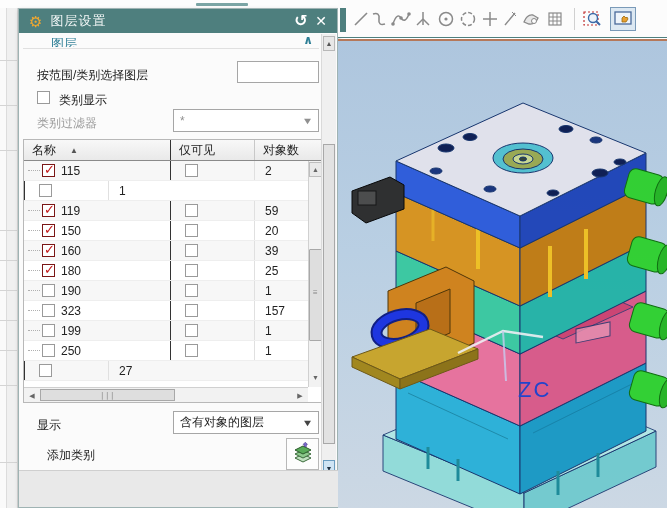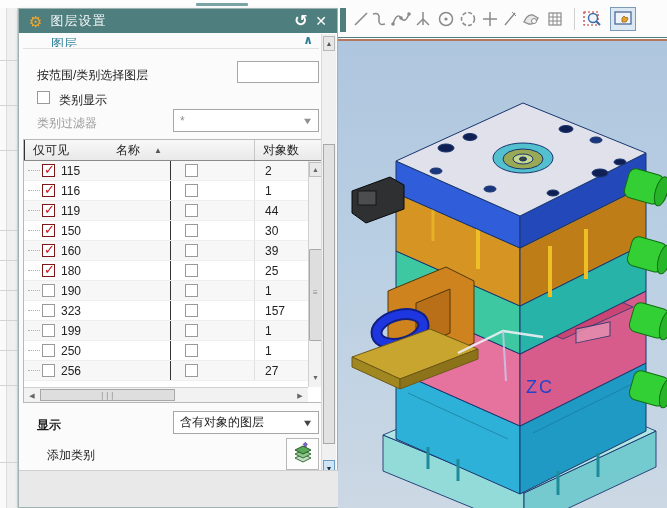--- a/index.html
+++ b/index.html
@@ -78,21 +78,21 @@
   .dscroll .down { position:absolute; bottom:2px; left:1px; width:12px; height:16px; background:#cfe4f4; border:1px solid #6a9cc0; font-size:7px; color:#234; text-align:center; line-height:15px; }
 
   
   .toolbar { position:absolute; left:338px; top:0; width:329px; height:38px; background:#fcfcfc; border-bottom:1px solid #4e7f7e; }
   .tb-sliver { position:absolute; left:2px; top:8px; width:6px; height:24px; background:#4e7f7e; }
   .ticon { position:absolute; top:7px; width:22px; height:24px; display:flex; align-items:center; justify-content:center; cursor:pointer; }
   .ticon.sel { border:1px solid #7a9ab8; background:#dce8f2; }
   .tsep { position:absolute; top:8px; width:1px; height:22px; background:#d0d0d0; }
 
   .viewport { position:absolute; left:338px; top:39px; width:329px; height:469px; background:linear-gradient(#aec6de 0%, #b9cfe3 45%, #ccd8e4 100%); border-top:2px solid #b5785a; overflow:hidden; }
-  .zc { position:absolute; left:188px; top:336px; color:#2244cc; font-size:18px; letter-spacing:2px; }
+  .zc { position:absolute; left:180px; top:336px; color:#2244cc; font-size:22px; letter-spacing:2px; }
 </style>
 </head>
 <body>
 <div id="app">
 
   <div class="top-strip">
     <div class="frag" style="left:196px;width:52px;"></div>
     <div class="frag" style="left:432px;width:34px;opacity:.4"></div>
     <div class="frag" style="left:612px;width:40px;opacity:.4"></div>
   </div>
@@ -131,26 +131,26 @@
       <div class="lbl" style="left:40px; top:59px;">类别显示</div>
 
       <div class="lbl dis" style="left:18px; top:82px;">类别过滤器</div>
       <div class="combo dim" style="left:154px; top:76px; width:146px;">
         <span class="val">*</span>
         <span class="arr">▼</span>
       </div>
 
       <div class="ltable">
         <div class="thead">
-          <div class="th vis">
-            <span>仅可见</span>
-          </div>
           <div class="th name">
             <span>名称</span>
             <span class="sort">▲</span>
+          </div>
+          <div class="th vis">
+            <span>仅可见</span>
           </div>
           <div class="th cnt">
             <span>对象数</span>
           </div>
         </div>
         <div class="tbody">
     <div class="trow alt">
       <div class="cell-name">
         <span class="tree-dot"></span>
         <span class="cb checked"></span>
@@ -158,58 +158,53 @@
       </div>
       <div class="cell-vis">
         <span class="cb"></span>
       </div>
       <div class="cell-cnt">
         <span class="rcount">2</span>
       </div>
     </div>
 
     <div class="trow">
-      <div class="cell-name">
-        <span class="tree-dot"></span>
-        <span class="cb checked"></span>
-        <span class="rname">116</span>
-      </div>
       <div class="cell-vis">
         <span class="cb"></span>
       </div>
       <div class="cell-cnt">
         <span class="rcount">1</span>
       </div>
     </div>
 
     <div class="trow alt">
       <div class="cell-name">
         <span class="tree-dot"></span>
         <span class="cb checked"></span>
         <span class="rname">119</span>
       </div>
       <div class="cell-vis">
         <span class="cb"></span>
       </div>
       <div class="cell-cnt">
-        <span class="rcount">44</span>
+        <span class="rcount">59</span>
       </div>
     </div>
 
     <div class="trow">
       <div class="cell-name">
         <span class="tree-dot"></span>
         <span class="cb checked"></span>
         <span class="rname">150</span>
       </div>
       <div class="cell-vis">
         <span class="cb"></span>
       </div>
       <div class="cell-cnt">
-        <span class="rcount">30</span>
+        <span class="rcount">20</span>
       </div>
     </div>
 
     <div class="trow alt">
       <div class="cell-name">
         <span class="tree-dot"></span>
         <span class="cb checked"></span>
         <span class="rname">160</span>
       </div>
       <div class="cell-vis">
@@ -284,25 +279,20 @@
       </div>
       <div class="cell-vis">
         <span class="cb"></span>
       </div>
       <div class="cell-cnt">
         <span class="rcount">1</span>
       </div>
     </div>
 
     <div class="trow alt">
-      <div class="cell-name">
-        <span class="tree-dot"></span>
-        <span class="cb"></span>
-        <span class="rname">256</span>
-      </div>
       <div class="cell-vis">
         <span class="cb"></span>
       </div>
       <div class="cell-cnt">
         <span class="rcount">27</span>
       </div>
     </div>
   </div>
 
         <div class="vscroll">
@@ -312,21 +302,21 @@
             </div>
           <div class="sbtn" style="bottom:1px; background:transparent; border:none;">▼</div>
         </div>
         <div class="hscroll">
           <div class="hbtn" style="left:1px;">◀</div>
           <div class="hthumb">∣∣∣</div>
           <div class="hbtn" style="right:1px;">▶</div>
         </div>
       </div>
 
-      <div class="lbl" style="left:18px; top:384px;font-weight:bold;">显示</div>
+      <div class="lbl" style="left:18px; top:384px;">显示</div>
       <div class="combo" style="left:154px; top:378px; width:146px;gap:37px;">
         <span class="val">含有对象的图层</span>
         <span class="arr">▼</span>
       </div>
 
       <div class="lbl" style="left:28px; top:414px;">添加类别</div>
       <div class="iconbtn" style="left:267px; top:405px;">
         <svg width="24" height="24" viewBox="0 0 24 24">
           <polygon points="4,16 12,12 20,16 12,20" fill="#bfe0bf" stroke="#3a6a3a"></polygon>
           <polygon points="4,12 12,8 20,12 12,16" fill="#8cc88c" stroke="#3a6a3a"></polygon>

